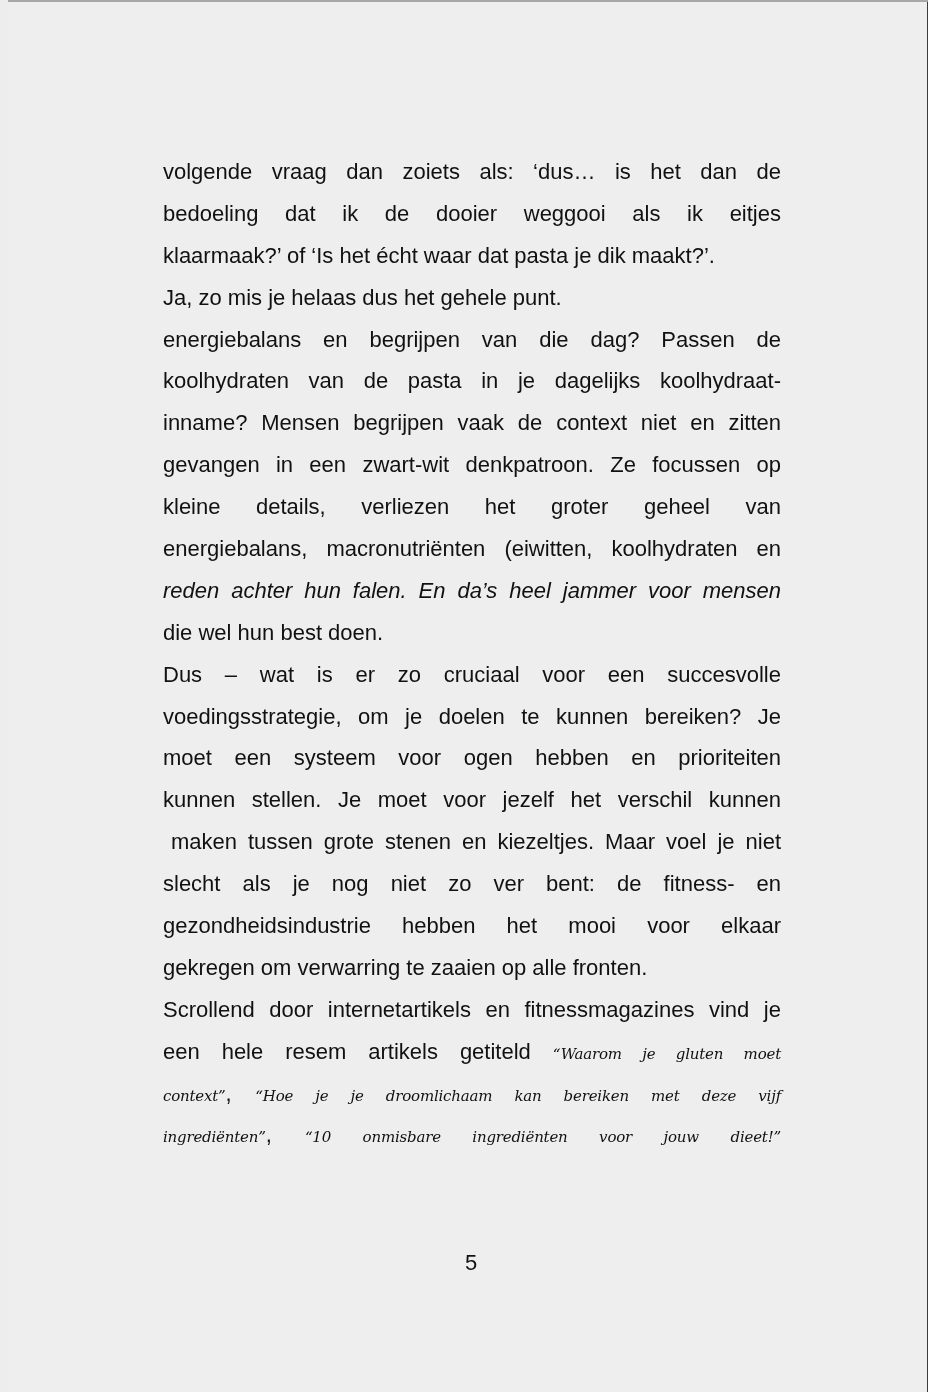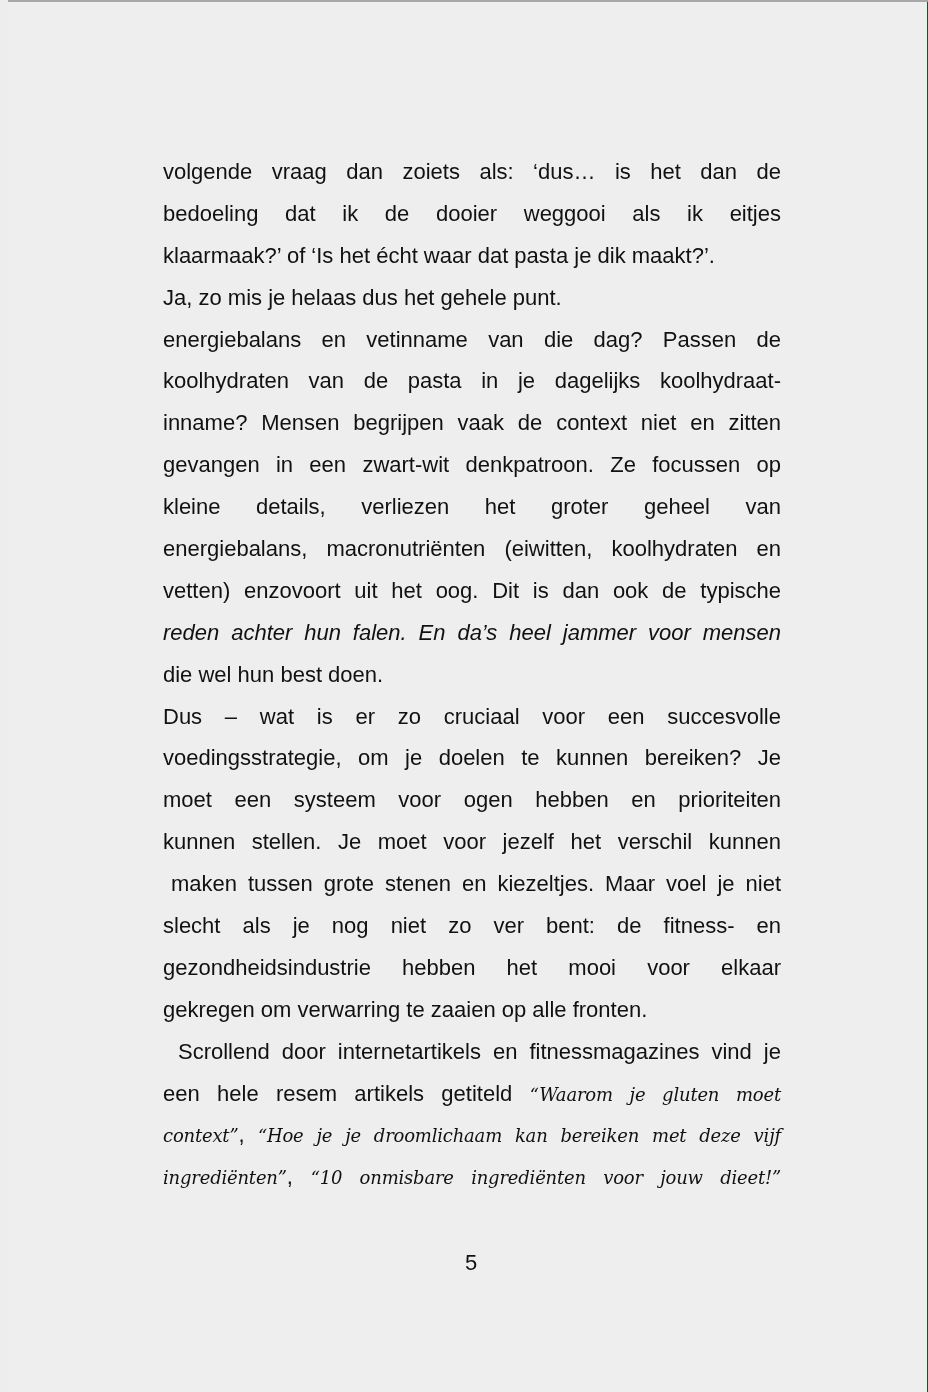--- a/index.html
+++ b/index.html
@@ -38,21 +38,21 @@
     white-space: nowrap;
     overflow: visible;
   }
   .line.last {
     text-align: center;
     text-align-last: left;
   }
   .serif-italic {
     font-family: "DejaVu Serif", "Liberation Serif", serif;
     font-style: italic;
-    font-size: 18px;
+    font-size: 15px;
     letter-spacing: -0.2px;
   }
   .just {
     display: block;
     text-align: justify;
     text-align-last: justify;
   }
   .page-number {
     position: absolute;
     left: 0;
@@ -74,39 +74,36 @@
         <span class="just">volgende vraag dan zoiets als: ‘dus… is het dan de</span>
       </div>
     <div class="line" style="white-space: normal;">
         <span class="just">bedoeling dat ik de dooier weggooi als ik eitjes</span>
       </div>
     <div class="line last">klaarmaak?’ of ‘Is het écht waar dat pasta je dik maakt?’.</div>
 
     <div class="line last">Ja, zo mis je helaas dus het gehele punt.</div>
 
     <div class="line" style="white-space: normal;">
-        <span class="just">energiebalans en vetinname van die dag? Passen de</span>
+        <span class="just">energiebalans en begrijpen van die dag? Passen de</span>
       </div>
     <div class="line" style="white-space: normal;">
         <span class="just">koolhydraten van de pasta in je dagelijks koolhydraat-</span>
       </div>
     <div class="line" style="white-space: normal;">
         <span class="just">inname? Mensen begrijpen vaak de context niet en zitten</span>
       </div>
     <div class="line" style="white-space: normal;">
         <span class="just">gevangen in een zwart-wit denkpatroon. Ze focussen op</span>
       </div>
     <div class="line" style="white-space: normal;">
         <span class="just">kleine details, verliezen het groter geheel van</span>
       </div>
     <div class="line" style="white-space: normal;">
         <span class="just">energiebalans, macronutriënten (eiwitten, koolhydraten en</span>
-      </div>
-    <div class="line" style="white-space: normal;">
-        <span class="just">vetten) enzovoort uit het oog. Dit is dan ook de typische</span>
       </div>
     <div class="line" style="white-space: normal; font-style: italic;">
         <span class="just">reden achter hun falen. En da’s heel jammer voor mensen</span>
       </div>
     <div class="line last">die wel hun best doen.</div>
 
     <div class="line" style="white-space: normal;">
         <span class="just">Dus – wat is er zo cruciaal voor een succesvolle</span>
       </div>
     <div class="line" style="white-space: normal;">
@@ -122,21 +119,21 @@
         <span class="just">maken tussen grote stenen en kiezeltjes. Maar voel je niet</span>
       </div>
     <div class="line" style="white-space: normal;">
         <span class="just">slecht als je nog niet zo ver bent: de fitness- en</span>
       </div>
     <div class="line" style="white-space: normal;">
         <span class="just">gezondheidsindustrie hebben het mooi voor elkaar</span>
       </div>
     <div class="line last">gekregen om verwarring te zaaien op alle fronten.</div>
 
-    <div class="line" style="white-space: normal; margin-left: 15px;">
+    <div class="line" style="white-space: normal;">
         <span class="just">Scrollend door internetartikels en fitnessmagazines vind je</span>
       </div>
     <div class="line" style="white-space: normal;">
       <span class="just"><span>een hele resem artikels getiteld </span><span class="serif-italic">“Waarom je gluten moet</span></span>
     </div>
     <div class="line" style="white-space: normal;">
       <span class="just"><span class="serif-italic">context”</span><span>, </span><span class="serif-italic">“Hoe je je droomlichaam kan bereiken met deze vijf</span></span>
     </div>
     <div class="line" style="white-space: normal;">
       <span class="just"><span class="serif-italic">ingrediënten”</span><span>, </span><span class="serif-italic">“10 onmisbare ingrediënten voor jouw dieet!”</span></span>

